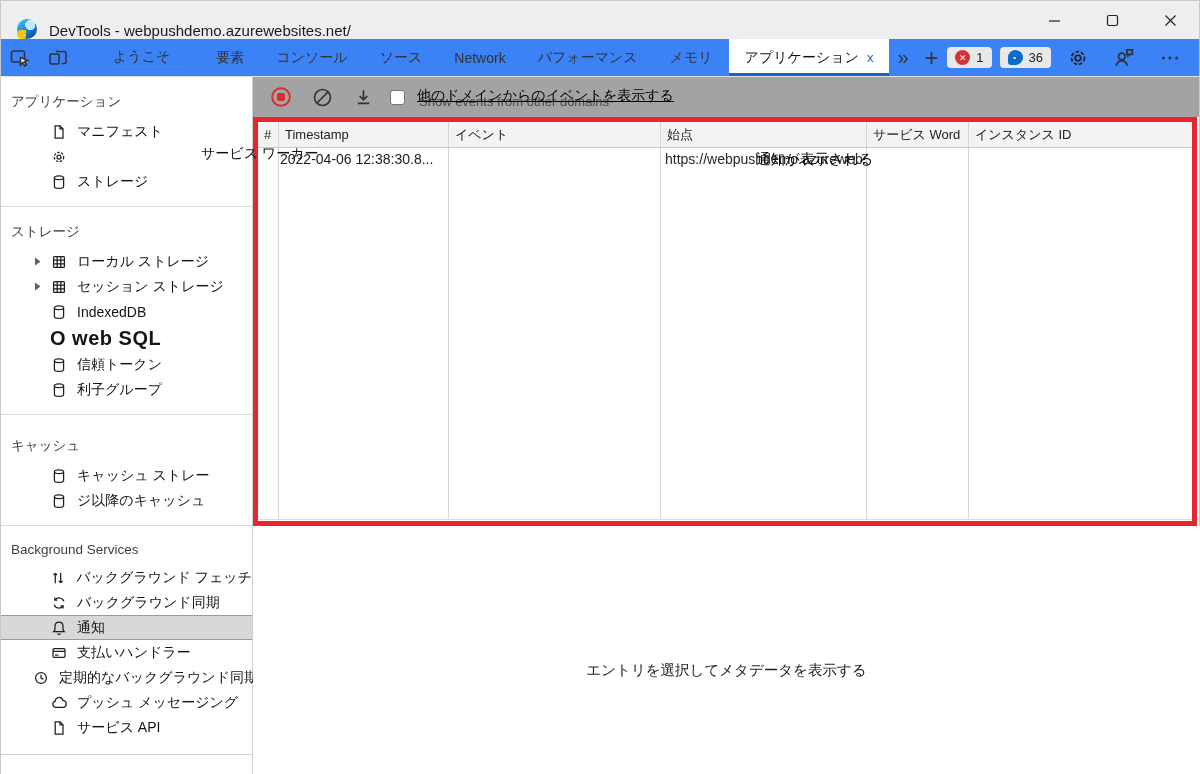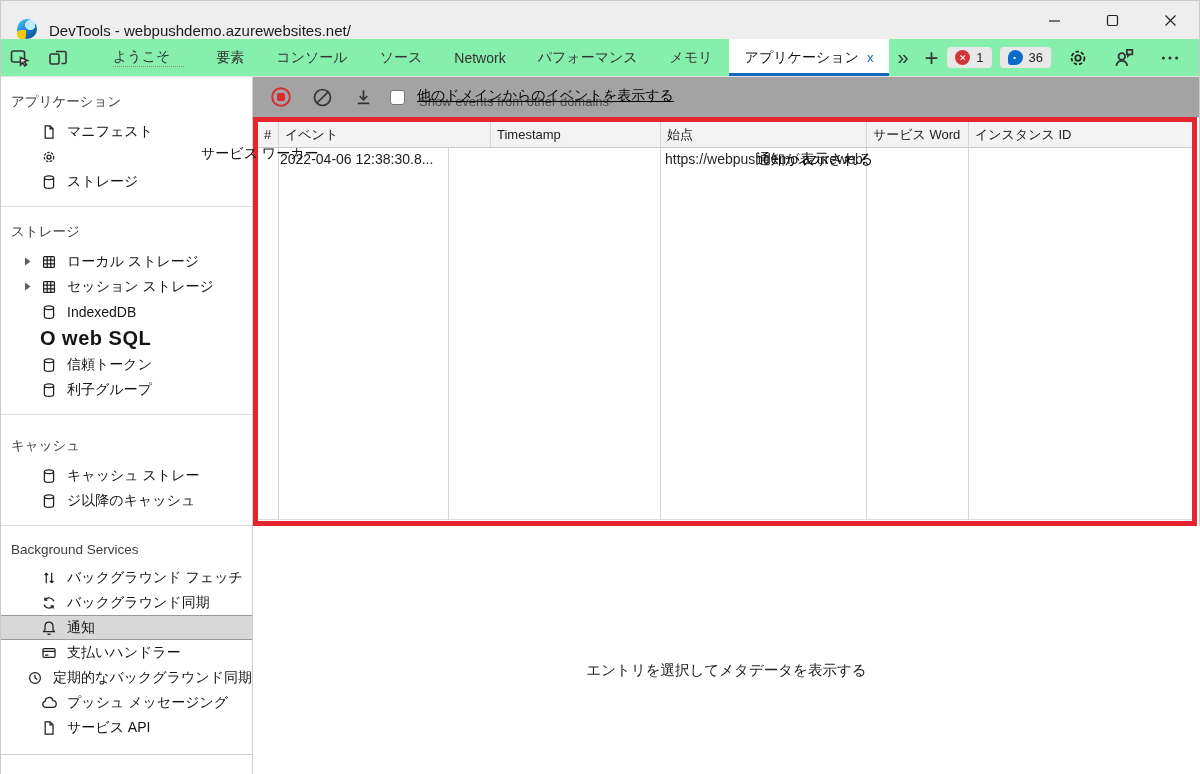--- a/index.html
+++ b/index.html
@@ -13,21 +13,21 @@
     background:
       radial-gradient(circle at 66% 30%, #bdeafd 0 26%, rgba(0,0,0,0) 27%),
       linear-gradient(140deg,#47c8f2 5%,#1e85d8 48%,#0b4e96 90%); }
   .edge-icon::after { content:""; position:absolute; left:0; bottom:0; width:9px; height:9px;
     background:#f7c809; border-radius:50% 0 40% 50%; }
   .title-text { margin-left:12px; font-size:15px; color:#1a1a1a; }
   .win-controls { margin-left:auto; display:flex; height:38px; }
   .win-btn { width:58px; height:38px; display:flex; align-items:center; justify-content:center; }
 
   
-  .tabbar { height:38px; background:#86efac; display:flex; align-items:stretch; border-bottom:1px solid #e2e2e2; }
+  .tabbar { height:38px; background:#3b82f6; display:flex; align-items:stretch; border-bottom:1px solid #e2e2e2; }
   .tb-icon-btn { width:38px; display:flex; align-items:center; justify-content:center; }
   .tabs { display:flex; margin-left:20px; }
   .tab { display:flex; align-items:center; padding:0 16px; font-size:14px; color:#333; white-space:nowrap; }
   .tab .dotted { border-bottom:1px dotted #8a8a8a; padding-right:14px; }
   .tab.active { background:#fff; box-shadow:inset 0 -3px 0 #1566c0; color:#111; }
   .tab .close-x { color:#1566c0; margin-left:8px; font-size:13px; }
   .tb-right { margin-left:auto; display:flex; align-items:center; gap:8px; padding-right:10px; }
   .chevron-more { font-size:20px; color:#333; padding:0 8px; }
   .badge { display:flex; align-items:center; gap:6px; background:#e8e8e8; border-radius:4px;
     padding:3px 8px; font-size:13px; color:#222; }
@@ -35,21 +35,21 @@
     display:flex; align-items:center; justify-content:center; }
   .dot-chat { width:15px; height:15px; border-radius:50% 50% 50% 3px; background:#0b6bcb; color:#fff;
     font-size:8px; display:flex; align-items:center; justify-content:center; letter-spacing:1px; }
 
   
   .body { display:flex; height:697px; }
   .sidebar { width:252px; border-right:1px solid #cfcfcf; background:#fff; font-size:14px; }
   .section { padding:12px 0 12px 0; }
   .section + .section { border-top:1px solid #dcdcdc; }
   .sec-title { padding:4px 0 8px 10px; font-size:13.5px; color:#3d3d3d; }
-  .item { height:25px; display:flex; align-items:center; padding-left:22px; position:relative; }
+  .item { height:25px; display:flex; align-items:center; padding-left:32px; position:relative; }
   .tw { width:18px; display:flex; align-items:center; }
   .icn { width:16px; height:16px; margin-right:10px; display:flex; }
   .lbl { white-space:nowrap; color:#141414; }
   .item.big { height:28px; }
   .item.big .lbl { font-size:20px; font-weight:600; margin-left:-1px; letter-spacing:.5px; }
   .item.selected { background:#d8d8d8; border-top:1px solid #9a9a9a; border-bottom:1px solid #9a9a9a; }
   .sec-last { border-bottom:1px solid #cfcfcf; padding-bottom:14px; }
 
   .main { position:relative; flex:1; background:#fff; }
   .toolbar { height:40px; background:#a3a3a3; display:flex; align-items:center; padding-left:17px; gap:20px; }
@@ -415,22 +415,22 @@
         <span class="checkbox"></span>
         <span class="cb-label-wrap">
           <span class="cb-en">Show events from other domains</span>
           <span class="cb-ja">他のドメインからのイベントを表示する</span>
         </span>
       </div>
 
       <div class="redrect">
         <div class="thead">
           <div class="th c0">#</div>
+          <div class="th c1">Timestamp</div>
           <div class="th c2">イベント</div>
-          <div class="th c1">Timestamp</div>
           <div class="th c3">始点</div>
           <div class="th c4">サービス Word</div>
           <div class="th c5">インスタンス ID</div>
         </div>
         <div class="tbody">
           <div class="bc c0"></div>
             <div class="bc c1"></div>
             <div class="bc c2"></div>
           <div class="bc c3"></div>
             <div class="bc c4"></div>

